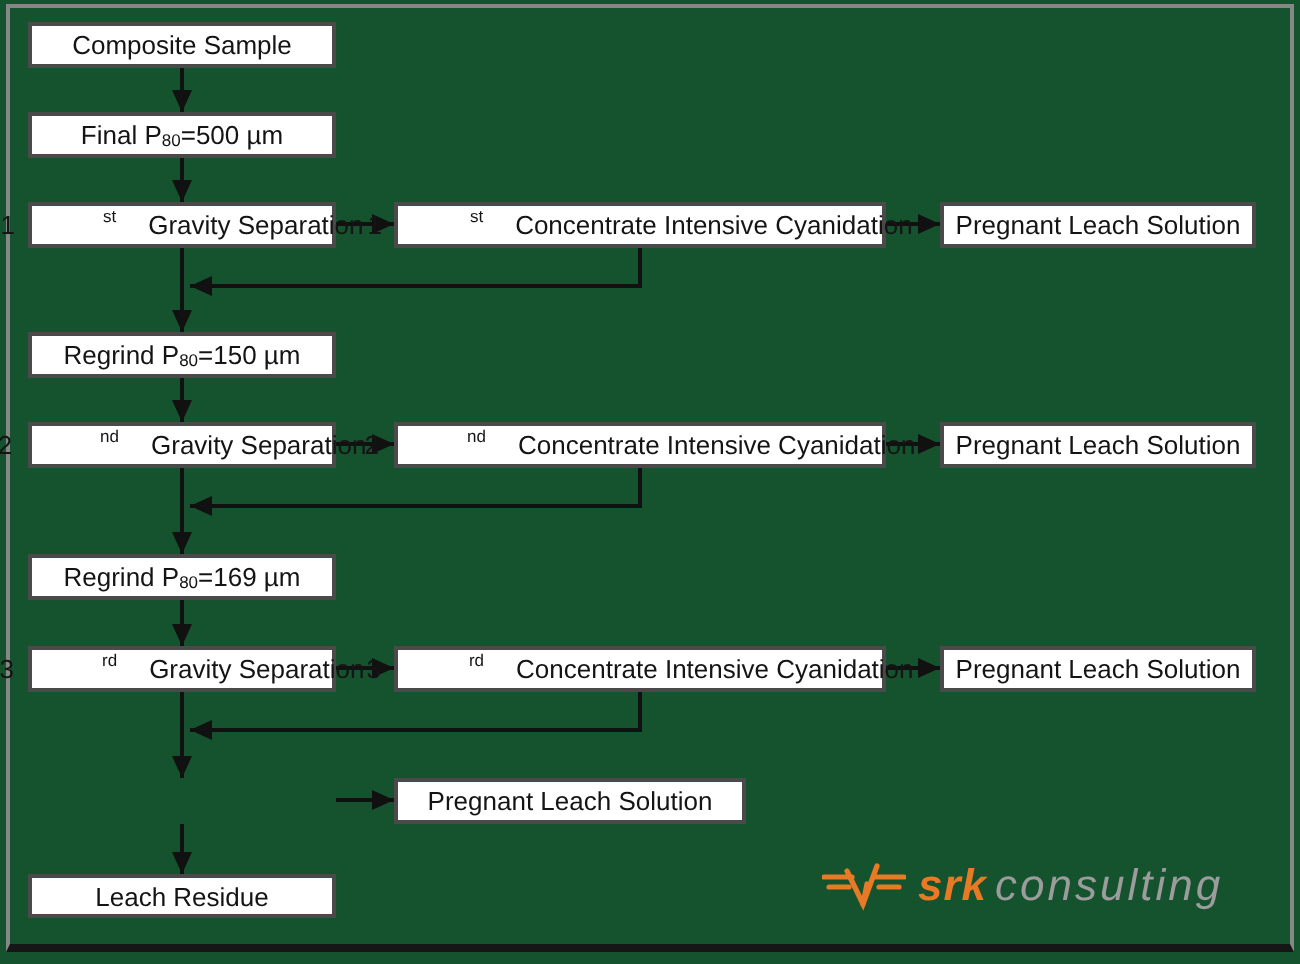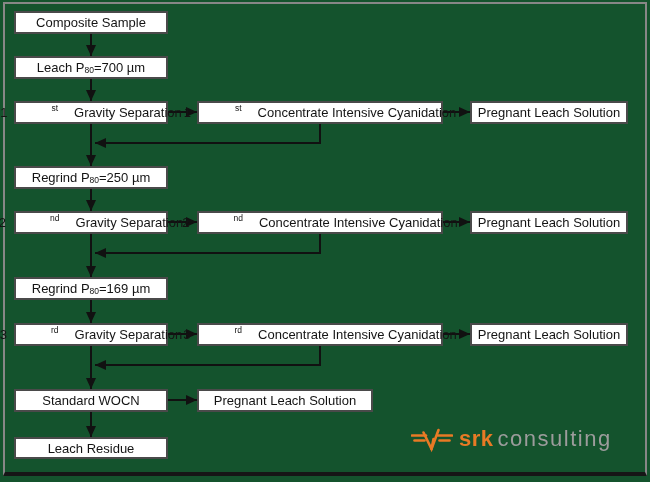--- a/index.html
+++ b/index.html
@@ -17,21 +17,21 @@
     background:#ffffff; border:2px solid #4a4a4a;
     display:flex; align-items:center; justify-content:center;
     font-size:13px; color:#141414; white-space:nowrap; z-index:2;
   }
   .box sup { font-size:8.5px; line-height:1; position:relative; top:-4px;margin-left:44px; }
   .box sub { font-size:8.5px; line-height:1; position:relative; top:3px; }
   .box .rest { margin-left:16px; }
   svg.arrows { position:absolute; left:0; top:0; z-index:1; }
   .logo {
     position:absolute; left:411px; top:426px; height:30px;
-    display:flex; align-items:flex-start; z-index:2;
+    display:flex; align-items:flex-end; z-index:2;font-style:italic;
   }
   .logo .brand { font-size:22px; font-weight:bold; color:#e87a25; margin-left:6px; letter-spacing:0.5px; }
   .logo .suffix { font-size:22px; font-weight:400; color:#9c9c9c; margin-left:4px; letter-spacing:1.5px; }
 </style>
 </head>
 <body>
 
 <div class="canvas">
 
   <div class="frame"></div>
@@ -68,23 +68,23 @@
       <path d="M320 234 L320 253 L95 253" marker-end="url(#ah)"></path>
       <path d="M320 346 L320 365 L95 365" marker-end="url(#ah)"></path>
     </g>
   </svg>
 
   <div class="box" style="left:14px; top:11px; width:154px;">
     <span>Composite Sample</span>
   </div>
 
   <div class="box" style="left:14px; top:56px; width:154px;">
-    <span>Leach P</span>
+    <span>Final P</span>
       <sub>80</sub>
-      <span>=700 µm</span>
+      <span>=500 µm</span>
   </div>
 
   <div class="box" style="left:14px; top:101px; width:154px;">
     <span>1</span>
       <sup>st</sup>
       <span class="rest">Gravity Separation</span>
   </div>
 
   <div class="box" style="left:197px; top:101px; width:246px;">
     <span>1</span>
@@ -92,21 +92,21 @@
       <span class="rest">Concentrate Intensive Cyanidation</span>
   </div>
 
   <div class="box" style="left:470px; top:101px; width:158px;">
     <span>Pregnant Leach Solution</span>
   </div>
 
   <div class="box" style="left:14px; top:166px; width:154px;">
     <span>Regrind P</span>
       <sub>80</sub>
-      <span>=250 µm</span>
+      <span>=150 µm</span>
   </div>
 
   <div class="box" style="left:14px; top:211px; width:154px;">
     <span>2</span>
       <sup>nd</sup>
       <span class="rest">Gravity Separation</span>
   </div>
 
   <div class="box" style="left:197px; top:211px; width:246px;">
     <span>2</span>
@@ -133,23 +133,20 @@
   <div class="box" style="left:197px; top:323px; width:246px;">
     <span>3</span>
       <sup>rd</sup>
       <span class="rest">Concentrate Intensive Cyanidation</span>
   </div>
 
   <div class="box" style="left:470px; top:323px; width:158px;">
     <span>Pregnant Leach Solution</span>
   </div>
 
-  <div class="box" style="left:14px; top:389px; width:154px;">
-    <span>Standard WOCN</span>
-  </div>
 
   <div class="box" style="left:197px; top:389px; width:176px;">
     <span>Pregnant Leach Solution</span>
   </div>
 
   <div class="box" style="left:14px; top:437px; width:154px; height:22px;">
     <span>Leach Residue</span>
   </div>
 
   <div class="logo">

